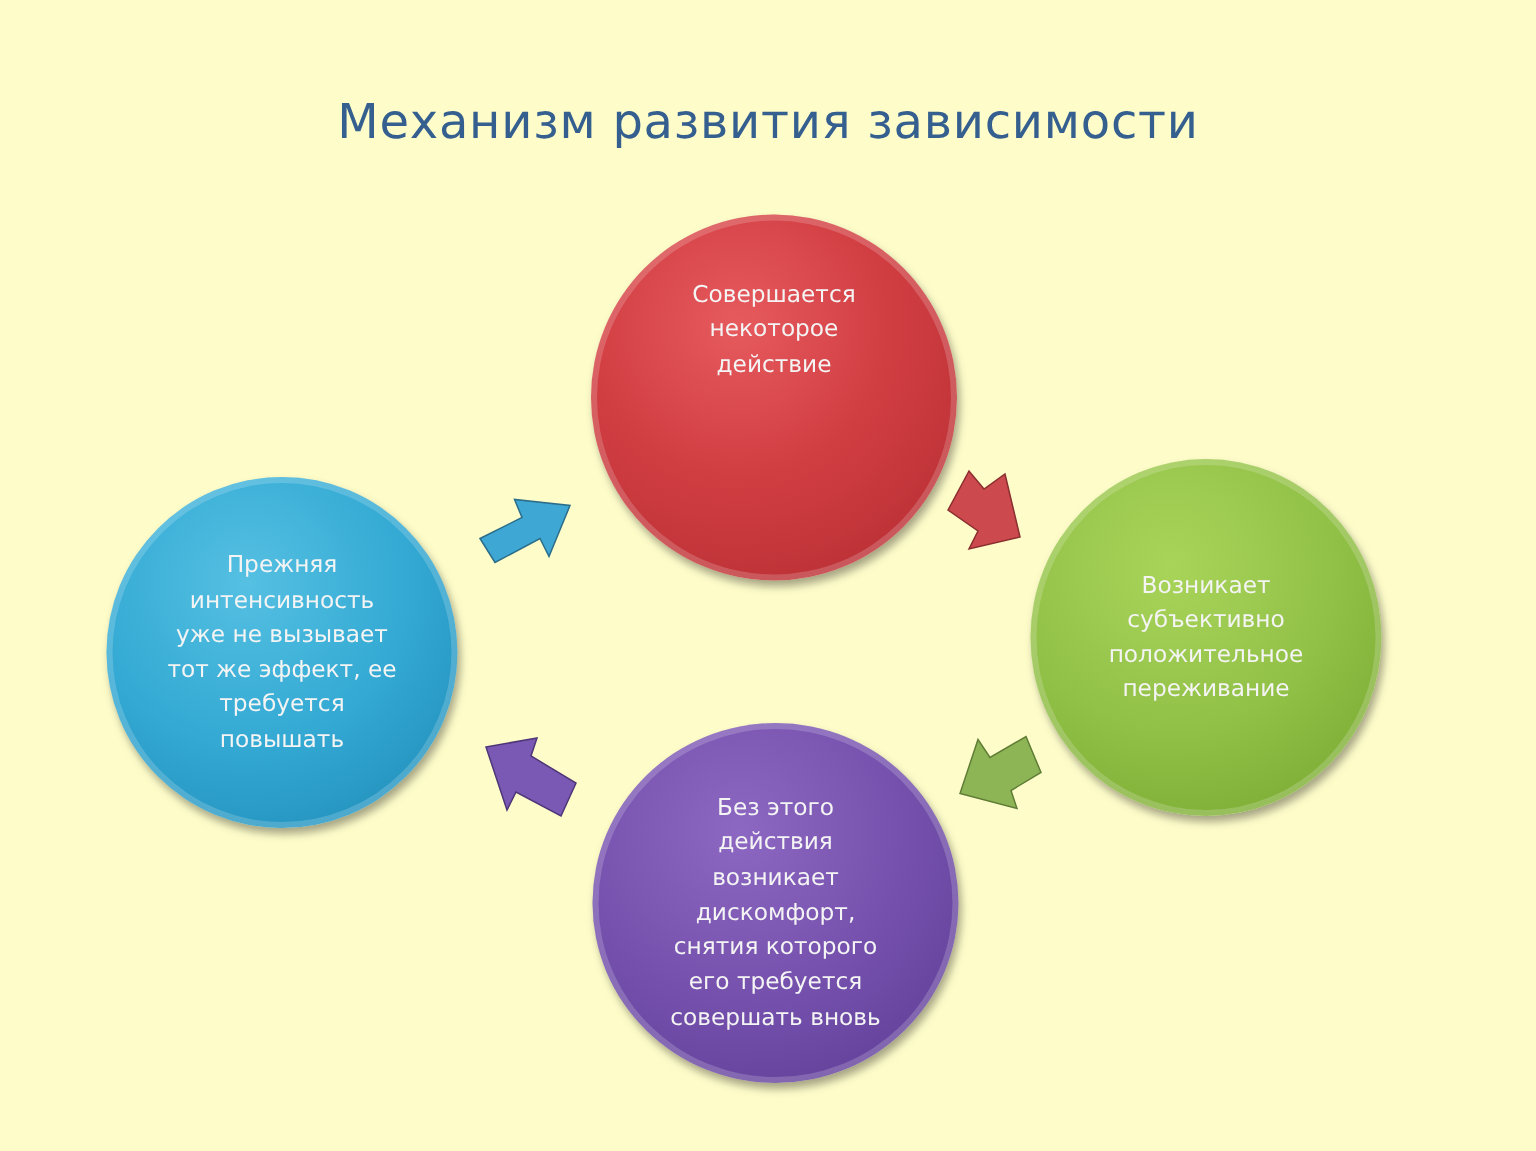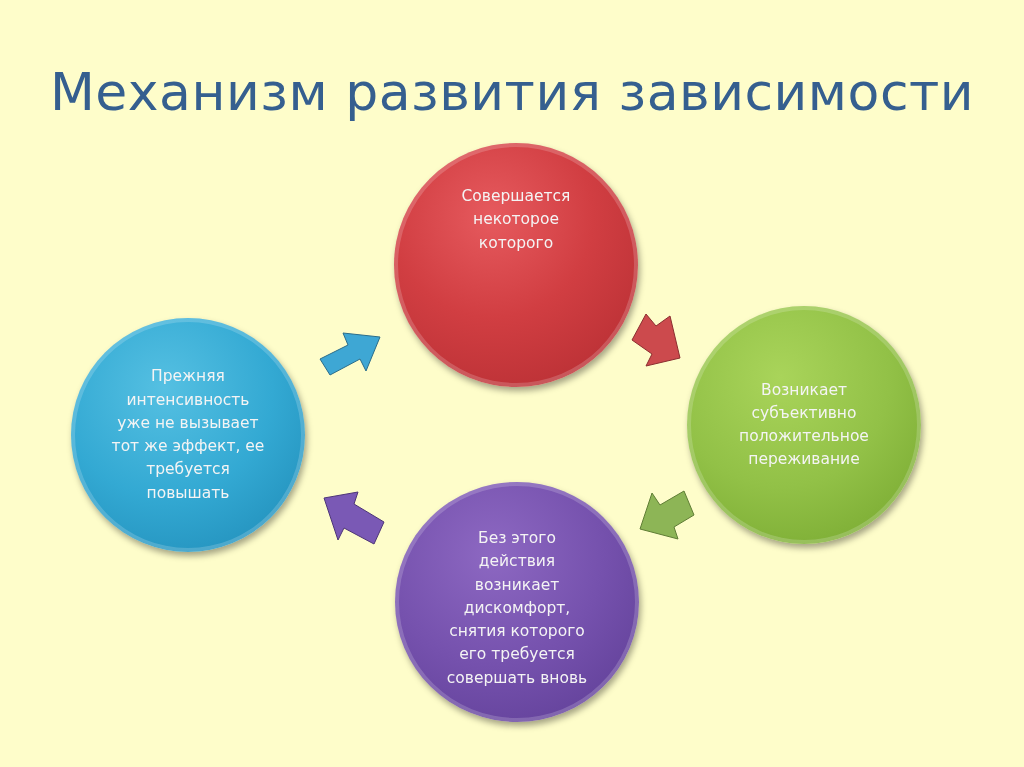--- a/index.html
+++ b/index.html
@@ -4,21 +4,21 @@
   <style>
     html, body { margin: 0; padding: 0; }
     body {
       width: 1024px; height: 767px;
       background: #fefdca;
       position: relative; overflow: hidden;
       font-family: "DejaVu Sans", "Liberation Sans", sans-serif;
     }
     .title {
       position: absolute; left: 0; top: 62px; width: 1024px;
-      text-align: center; font-size: 52px; color: #355f8f;
+      text-align: center; font-size: 32px; color: #355f8f;
       letter-spacing: 0.5px;
     }
     .circle {
       position: absolute; border-radius: 50%;
       display: flex; align-items: center; justify-content: center;
       text-align: center; color: #f4f4f4; font-size: 15.5px; line-height: 1.5;
       box-shadow: 2px 4px 6px rgba(0,0,0,0.35), inset 0 0 0 4px rgba(255,255,255,0.18);
     }
     .circle .txt { white-space: pre-line; }
     .c-red {
@@ -43,21 +43,21 @@
     .arrow { position: absolute; }
   </style>
 </head>
 <body>
 
 <div class="title">Механизм развития зависимости</div>
 
 <div class="circle c-red">
   <span class="txt">Совершается
 некоторое
-которого</span>
+действие</span>
 </div>
 
 <div class="circle c-green">
   <span class="txt">Возникает
 субъективно
 положительное
 переживание</span>
 </div>
 
 <div class="circle c-purple">

